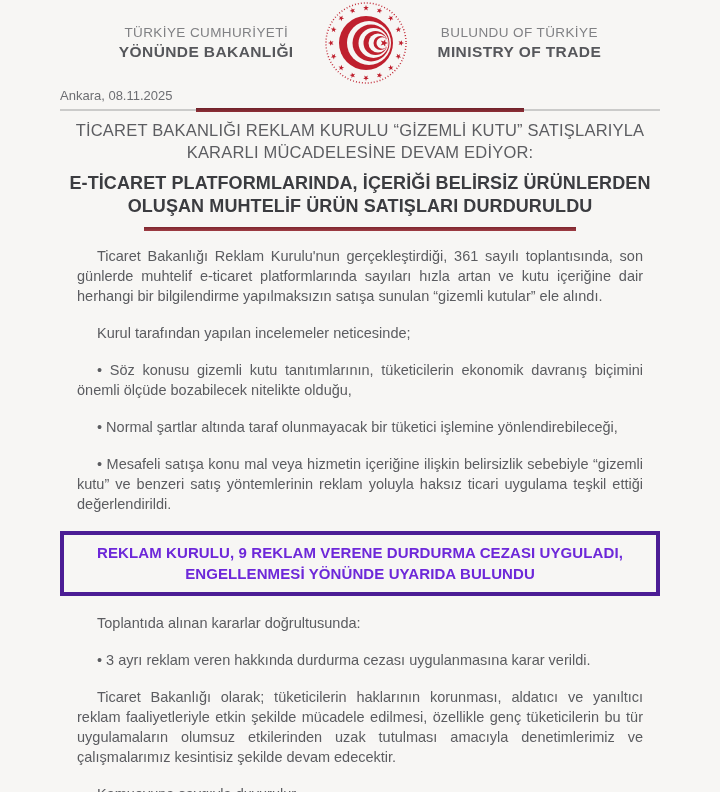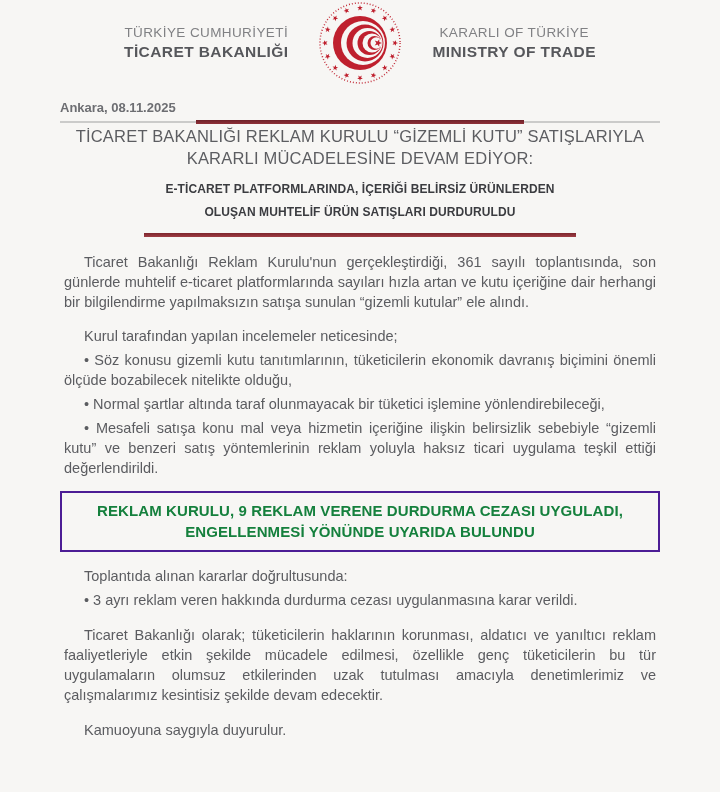--- a/index.html
+++ b/index.html
@@ -13,59 +13,59 @@
 
   
   .masthead{
     display:flex;align-items:center;justify-content:center;
     gap:30px;height:86px;
   }
   .org-block{text-align:center;line-height:1.25;}
   .org-line1{font-size:13.5px;letter-spacing:.4px;color:#808184;}
   .org-line2{font-size:15.5px;font-weight:bold;letter-spacing:.4px;color:#56575b;}
   .logo-wrap{width:84px;height:84px;flex:0 0 auto;}
-  .dateline{font-size:13px;color:#6d6e72;margin-top:14px;font-weight:bold;}
+  .dateline{font-size:13px;color:#6d6e72;margin-top:2px;}
 
   .top-rule{position:relative;height:5px;margin-top:4px;}
   .top-rule .gray{position:absolute;left:0;right:0;top:2px;height:2px;background:#cbcbca;}
   .top-rule .red{position:absolute;left:50%;transform:translateX(-50%);top:1px;height:4px;width:328px;
     background:linear-gradient(#6e2129,#8f3038);}
 
   
-  .kicker{margin-top:2px;text-align:center;font-size:16.5px;line-height:21.5px;
+  .kicker{margin-top:8px;text-align:center;font-size:16.5px;line-height:21.5px;
     color:#5c5d61;letter-spacing:.2px;}
-  .headline{margin-top:9px;text-align:center;font-size:12px;line-height:23px;
+  .headline{margin-top:9px;text-align:center;font-size:18px;line-height:23px;
     font-weight:bold;color:#3b3c40;letter-spacing:.1px;}
   .headline-rule{width:432px;height:4px;margin:9px auto 0 auto;
     background:linear-gradient(#7d262d,#9f3d44);}
 
   
   .body-copy{color:#5b5c60;font-size:14.5px;line-height:20px;text-align:justify;}
-  .body-copy p{margin:4px;text-indent:20px;}
+  .body-copy p{margin:17px;text-indent:20px;}
   .para{margin-top:15px !important;}
   .group{margin-top:14px;}
 
   .notice-box{
-    margin-top:13px;border:2px solid #4c1d95;padding:8px 14px;
+    margin-top:13px;border:4px solid #4c1d95;padding:8px 14px;
     text-align:center;font-weight:bold;font-size:15px;line-height:20.5px;
-    color:#15803d;letter-spacing:.1px;
+    color:#6d28d9;letter-spacing:.1px;
   }
   .notice-box div{text-indent:0;}
 
   .signoff{margin-top:13px;}
 </style>
 </head>
 <body>
 
 <div class="page">
 
   <div class="masthead">
     <div class="org-block">
       <div class="org-line1">TÜRKİYE CUMHURİYETİ</div>
-      <div class="org-line2">TİCARET BAKANLIĞI</div>
+      <div class="org-line2">YÖNÜNDE BAKANLIĞI</div>
     </div>
 
     <div class="logo-wrap">
       <svg viewBox="-42 -42 84 84" width="84" height="84" aria-hidden="true">
         <defs>
           <path id="star" d="M0,-3 L0.71,-0.97 2.85,-0.93 1.14,0.37 1.76,2.43 0,1.2 -1.76,2.43 -1.14,0.37 -2.85,-0.93 -0.71,-0.97 Z" fill="#bf202e"></path>
         </defs>
 
         <circle r="40" fill="none" stroke="#bf202e" stroke-width="1.5" stroke-dasharray="0.9 2.1"></circle>
 
@@ -93,21 +93,21 @@
         <circle r="12" cx="9.5" fill="#bf202e"></circle>
         <circle r="9.5" cx="12" fill="#f7f6f4"></circle>
 
         <circle r="7" cx="14.5" fill="#bf202e"></circle>
         <circle r="5.8" cx="16.3" fill="#f7f6f4"></circle>
         <use href="#star" transform="translate(18 0) scale(1.35) rotate(90)"></use>
       </svg>
     </div>
 
     <div class="org-block">
-      <div class="org-line1">KARARLI OF TÜRKİYE</div>
+      <div class="org-line1">BULUNDU OF TÜRKİYE</div>
       <div class="org-line2">MINISTRY OF TRADE</div>
     </div>
   </div>
 
   <div class="dateline">Ankara, 08.11.2025</div>
 
   <div class="top-rule">
     <div class="gray"></div>
     <div class="red"></div>
   </div>

